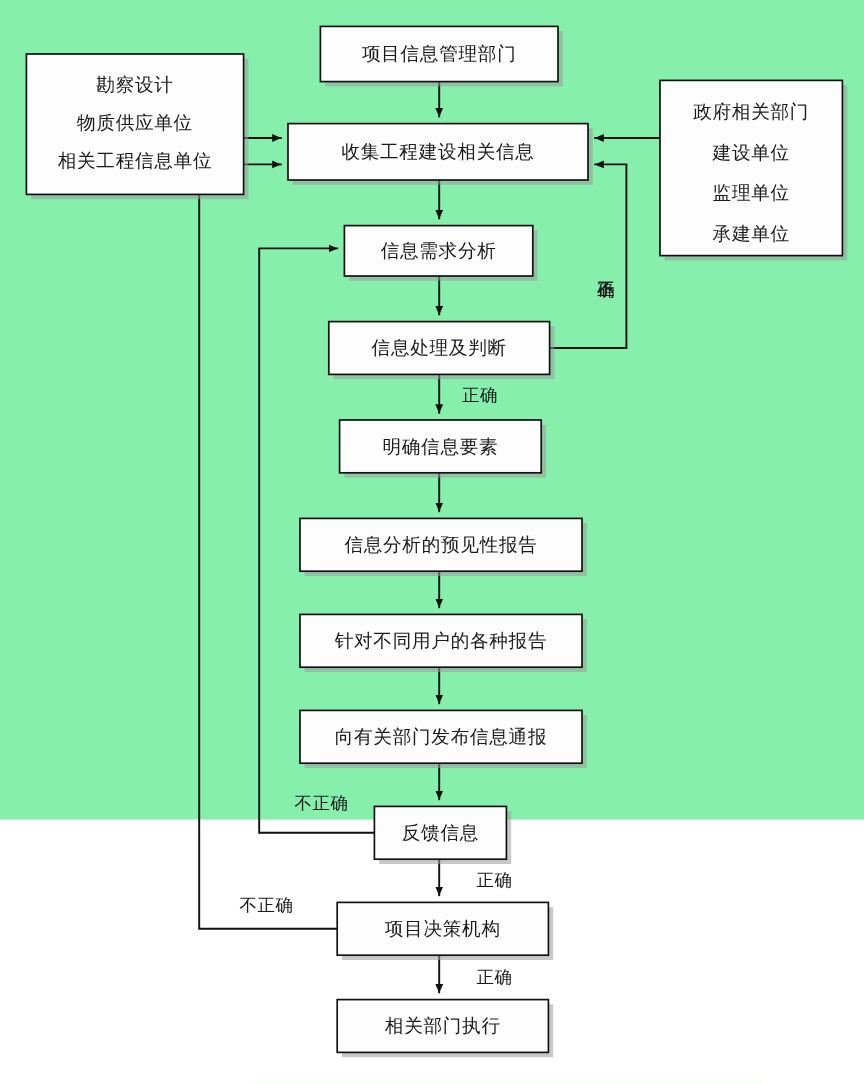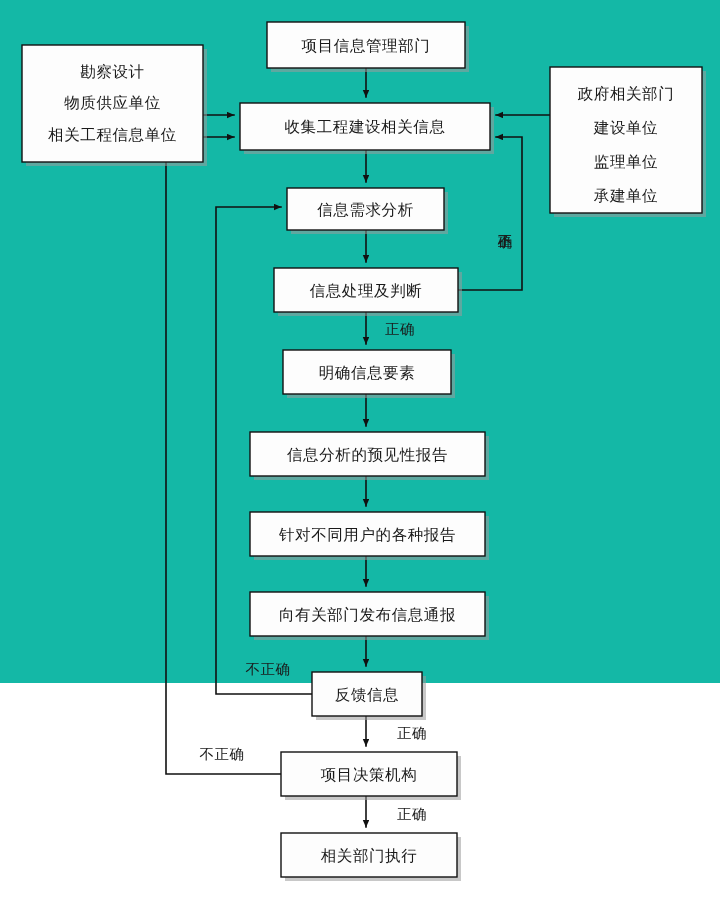--- a/index.html
+++ b/index.html
@@ -10,21 +10,21 @@
   body {
     width: 720px;
     height: 903px;
     font-family: "DejaVu Sans", "Liberation Sans", sans-serif;
     overflow: hidden;
   }
   #diagram-root {
     position: relative;
     width: 720px;
     height: 683px;
-    background: #14b8a6;
+    background: #86efac;
   }
   svg.flow-canvas {
     position: absolute;
     left: 0;
     top: 0;
     width: 720px;
     height: 903px;
   }
   .node-box {
     fill: #fdfdfd;

